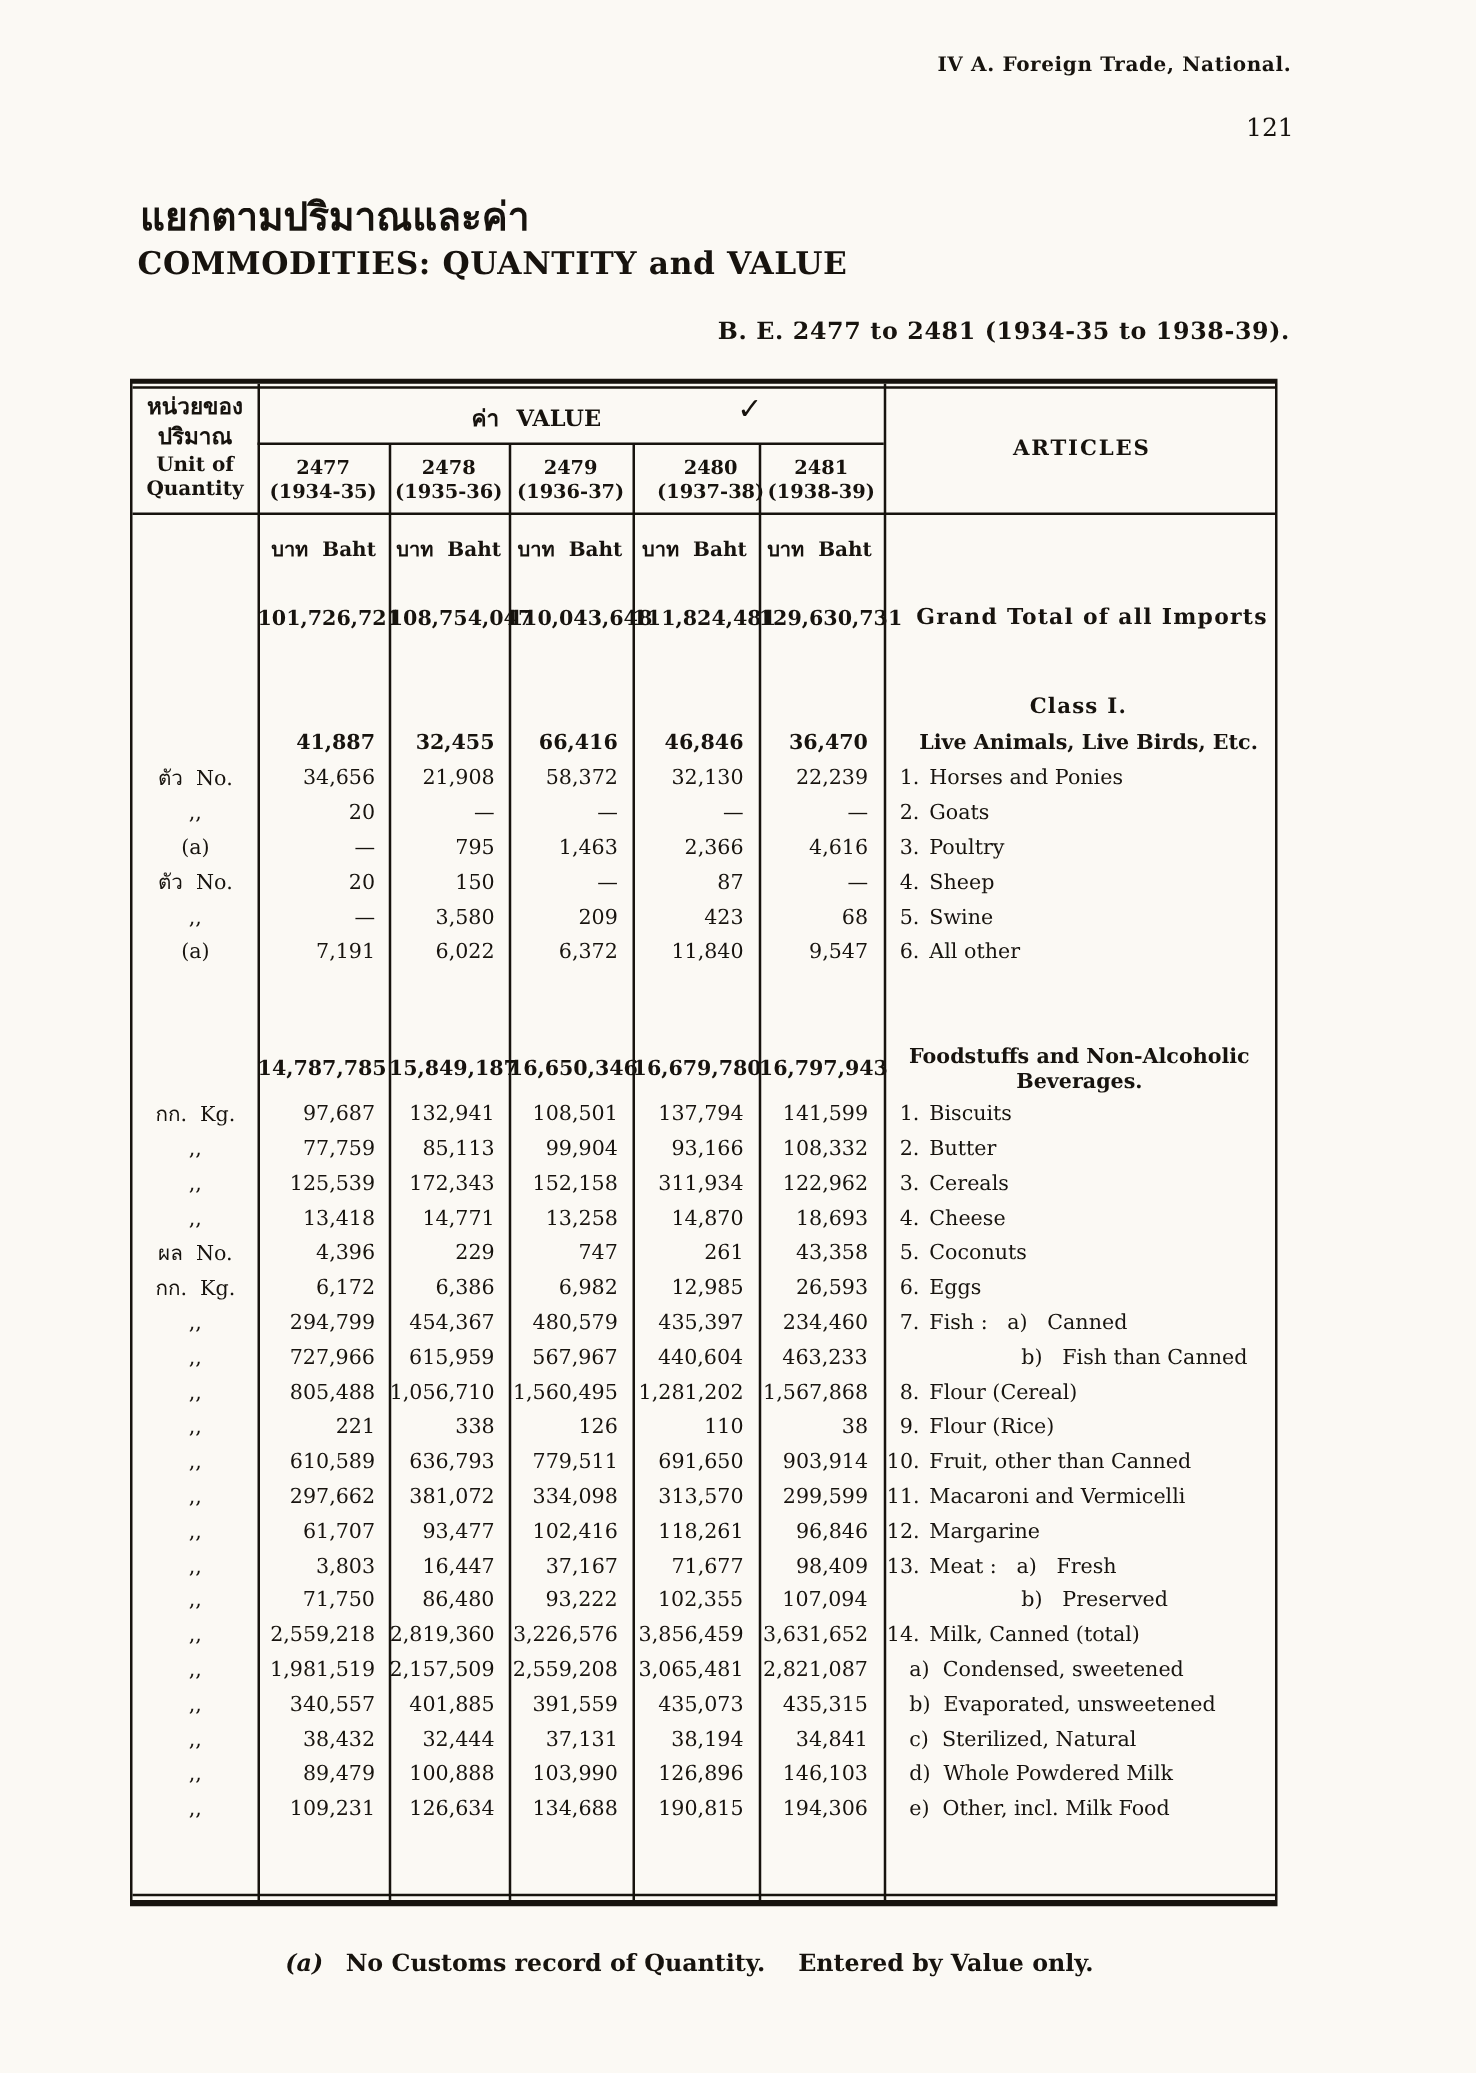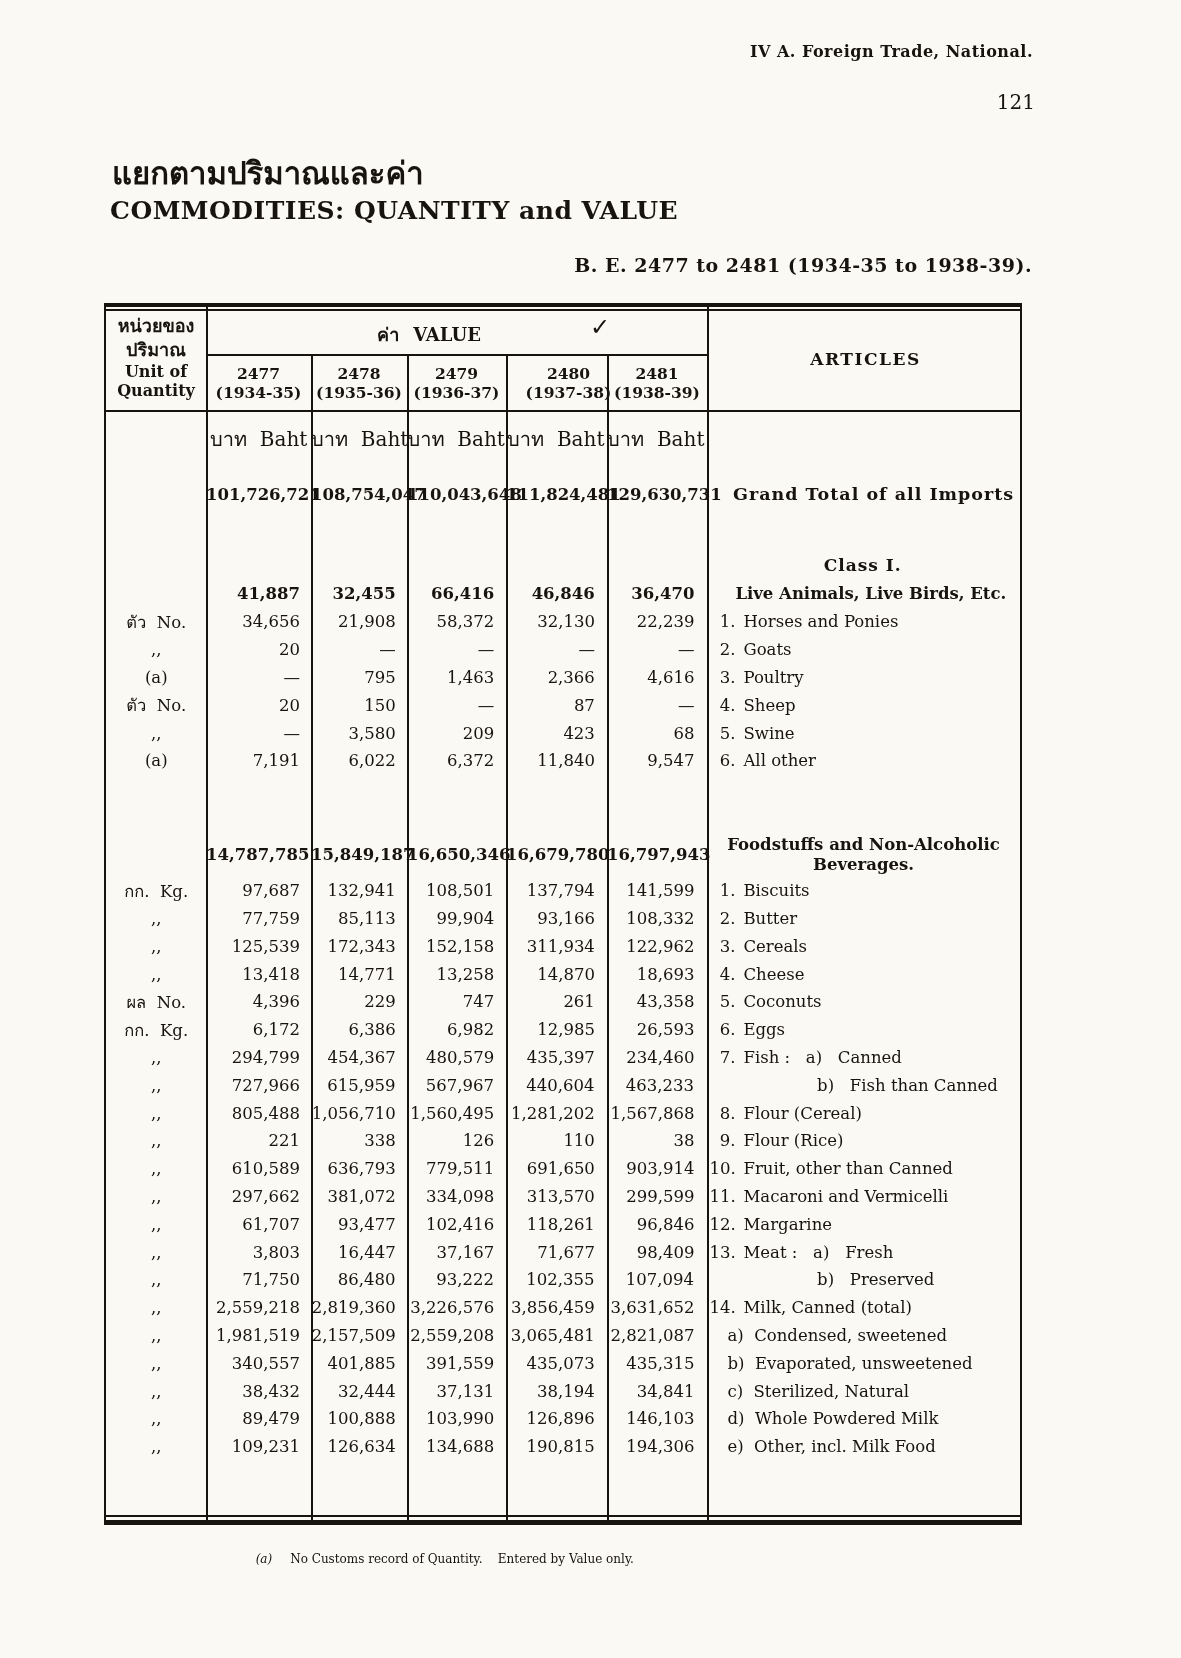--- a/index.html
+++ b/index.html
@@ -57,29 +57,29 @@
   .a .at{white-space:pre;}
   .a.s1{padding-left:22px;}
   .a.s2{padding-left:112px;}
   .row.h54{height:54px;}
   .row.h56{height:56px;}
   .row.h26{height:26px;}
   .row.h30{height:30px;}
   .row.h44{height:44px;}
   .row.data{height:27.8px;}
   .sp30{height:30px;} .sp50{height:50px;} .sp8{height:8px;}
-  .bh{text-align:center;font-size:20px;font-weight:normal;white-space:pre;}
+  .bh{text-align:center;font-size:16px;font-weight:bold;white-space:pre;}
   .bh .bt{font-family:"DejaVu Sans","Liberation Sans",sans-serif;}
   .bold{font-weight:bold;}
   .grand-a{padding-left:26px;font-size:17.5px;font-weight:bold;letter-spacing:1px;}
   .cls-head{text-align:center;font-size:17px;font-weight:bold;letter-spacing:1px;}
   .cls-title{padding-left:30px;font-size:16.5px;font-weight:bold;}
   .cls-title2{text-align:center;font-size:16.5px;font-weight:bold;line-height:20px;}
   
-  .footnote{top:1538px;left:248px;font-size:12px;font-weight:normal;white-space:pre;}
+  .footnote{top:1538px;left:215px;font-size:19px;font-weight:bold;white-space:pre;}
   .footnote .fl{font-style:italic;margin-right:18px;}
 </style>
 </head>
 <body>
 
 <div class="abs sec-head">IV A. Foreign Trade, National.</div>
 <div class="abs pg-num">121</div>
 <div class="abs title-thai">แยกตามปริมาณและค่า</div>
 <div class="abs title-en">COMMODITIES: QUANTITY and VALUE</div>
 <div class="abs range-cap">B. E. 2477 to 2481 (1934-35 to 1938-39).</div>

